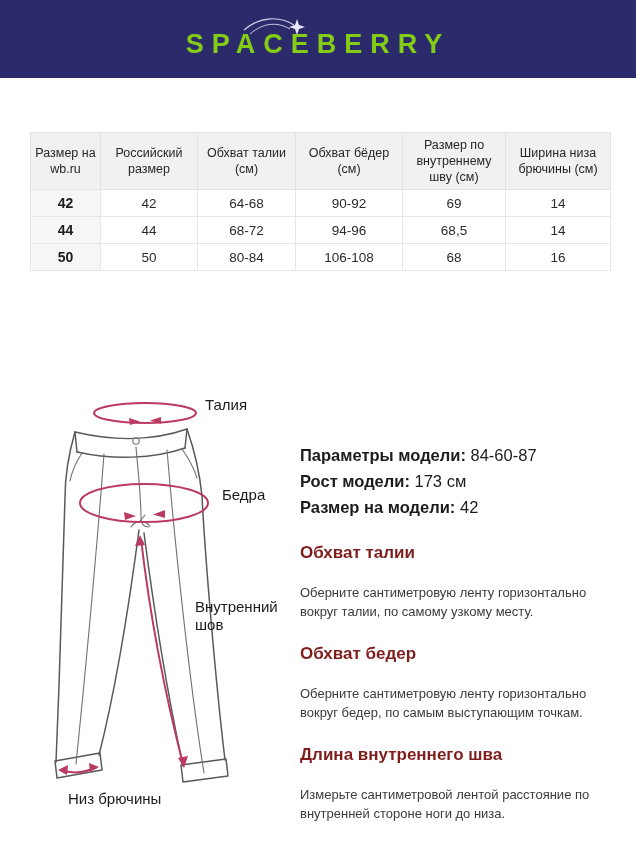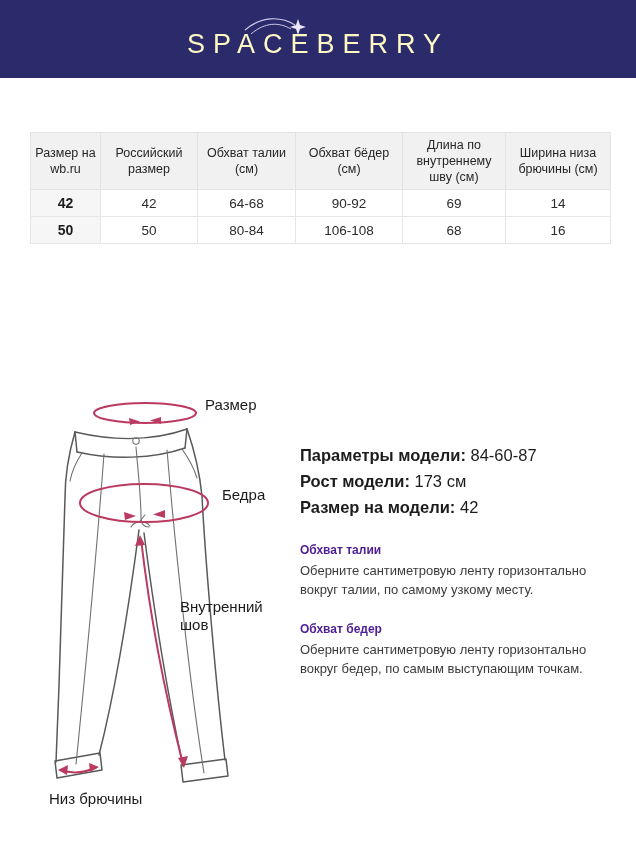--- a/index.html
+++ b/index.html
@@ -6,21 +6,21 @@
   body { background:#ffffff; font-family:"Liberation Sans", sans-serif; }
   .page { position:relative; width:636px; height:848px; background:#ffffff; overflow:hidden; }
 
   
   .brand-header {
     position:absolute; left:0; top:0; width:636px; height:78px;
     background:#2b2a6b; display:flex; align-items:center; justify-content:center;
   }
   .logo-wrap { position:relative; display:inline-block; margin-top:10px; }
   .logo-text {
-    color:#fef9c3; font-size:27px; font-weight:400; letter-spacing:8px;
+    color:#84cc16; font-size:27px; font-weight:700; letter-spacing:8px;
     font-family:"Liberation Sans", sans-serif;
   }
   .comet { position:absolute; left:56px; top:-16px; width:66px; height:28px; }
 
   
   .size-table {
     position:absolute; left:30px; top:132px; width:580px;
     border-collapse:collapse; table-layout:fixed;
   }
   .size-table th {
@@ -38,30 +38,30 @@
 
   
   .diagram { position:absolute; left:28px; top:386px; width:262px; height:440px; }
   .diagram svg { position:absolute; left:0; top:0; }
   .diag-label {
     position:absolute; font-size:15px; font-weight:500; color:#1b1b1b; line-height:18px;
     white-space:nowrap;
   }
   .lbl-waist { left:177px; top:10px; }
   .lbl-hips  { left:194px; top:100px; }
-  .lbl-seam  { left:152px; top:212px; white-space:normal; width:110px; }
-  .lbl-bottom{ left:21px;  top:404px;text-align:right; }
+  .lbl-seam  { left:167px; top:212px; white-space:normal; width:110px; }
+  .lbl-bottom{ left:40px;  top:404px;text-align:right; }
 
   
   .info-col { position:absolute; left:300px; top:442px; width:330px; }
   .model-line { font-size:16.5px; line-height:26px; color:#1c1c1c; }
   .model-line .lbl { font-weight:700; }
   .guide-section { margin-top:23px; }
-  .guide-title { font-size:12px; font-weight:700; color:#4c1d95; }
-  .guide-text { margin-top:4px; font-size:13px; line-height:19px; color:#3b3b3b; max-width:322px; }
+  .guide-title { font-size:17px; font-weight:700; color:#7f1d1d; }
+  .guide-text { margin-top:20px; font-size:13px; line-height:19px; color:#3b3b3b; max-width:322px; }
 </style>
 </head>
 <body>
 
 <div class="page">
 
   <div class="brand-header">
     <div class="logo-wrap">
       <svg class="comet" viewBox="0 0 66 28">
         <path d="M2,17 C18,3 38,3 52,12" fill="none" stroke="#cfcaea" stroke-width="1.2"></path>
@@ -80,34 +80,42 @@
       <col style="width:107px">
         <col style="width:103px">
         <col style="width:105px">
     </colgroup>
     <thead>
       <tr>
           <th>Размер на wb.ru</th>
           <th>Российский размер</th>
           <th>Обхват талии (см)</th>
           <th>Обхват бёдер (см)</th>
-          <th>Длина по внутреннему шву (см)</th>
+          <th>Размер по внутреннему шву (см)</th>
           <th>Ширина низа брючины (см)</th>
         </tr>
     </thead>
     <tbody>
         <tr>
           <td>42</td>
           <td>42</td>
           <td>64-68</td>
           <td>90-92</td>
           <td>69</td>
           <td>14</td>
         </tr>
         <tr>
+          <td>44</td>
+          <td>44</td>
+          <td>68-72</td>
+          <td>94-96</td>
+          <td>68,5</td>
+          <td>14</td>
+        </tr>
+        <tr>
           <td>50</td>
           <td>50</td>
           <td>80-84</td>
           <td>106-108</td>
           <td>68</td>
           <td>16</td>
         </tr>
       </tbody>
   </table>
 
@@ -149,21 +157,21 @@
         <polygon points="101,32 112,35.5 102,39"></polygon>
         <polygon points="133,31 122,34.5 133,38"></polygon>
         <polygon points="96,126 108,130 97,134"></polygon>
         <polygon points="137,124 125,128.5 137,132"></polygon>
         <polygon points="107,160 112,149 117,159"></polygon>
         <polygon points="150,372 156,382 160,370"></polygon>
         <polygon points="40,379 30,384 39,389"></polygon>
         <polygon points="61,377 71,381 62,386"></polygon>
       </g>
     </svg>
-    <div class="diag-label lbl-waist">Размер</div>
+    <div class="diag-label lbl-waist">Талия</div>
     <div class="diag-label lbl-hips">Бедра</div>
     <div class="diag-label lbl-seam">Внутренний шов</div>
     <div class="diag-label lbl-bottom">Низ брючины</div>
   </div>
 
   <div class="info-col">
     <div class="model-line">
       <span class="lbl">Параметры модели:</span>
       <span>84-60-87</span>
     </div>
@@ -177,15 +185,19 @@
     </div>
 
     <div class="guide-section">
       <div class="guide-title">Обхват талии</div>
       <div class="guide-text">Оберните сантиметровую ленту горизонтально вокруг талии, по самому узкому месту.</div>
     </div>
     <div class="guide-section">
       <div class="guide-title">Обхват бедер</div>
       <div class="guide-text">Оберните сантиметровую ленту горизонтально вокруг бедер, по самым выступающим точкам.</div>
     </div>
+    <div class="guide-section">
+      <div class="guide-title">Длина внутреннего шва</div>
+      <div class="guide-text">Измерьте сантиметровой лентой расстояние по внутренней стороне ноги до низа.</div>
+    </div>
   </div>
 
 </div>
 
 </body></html>

